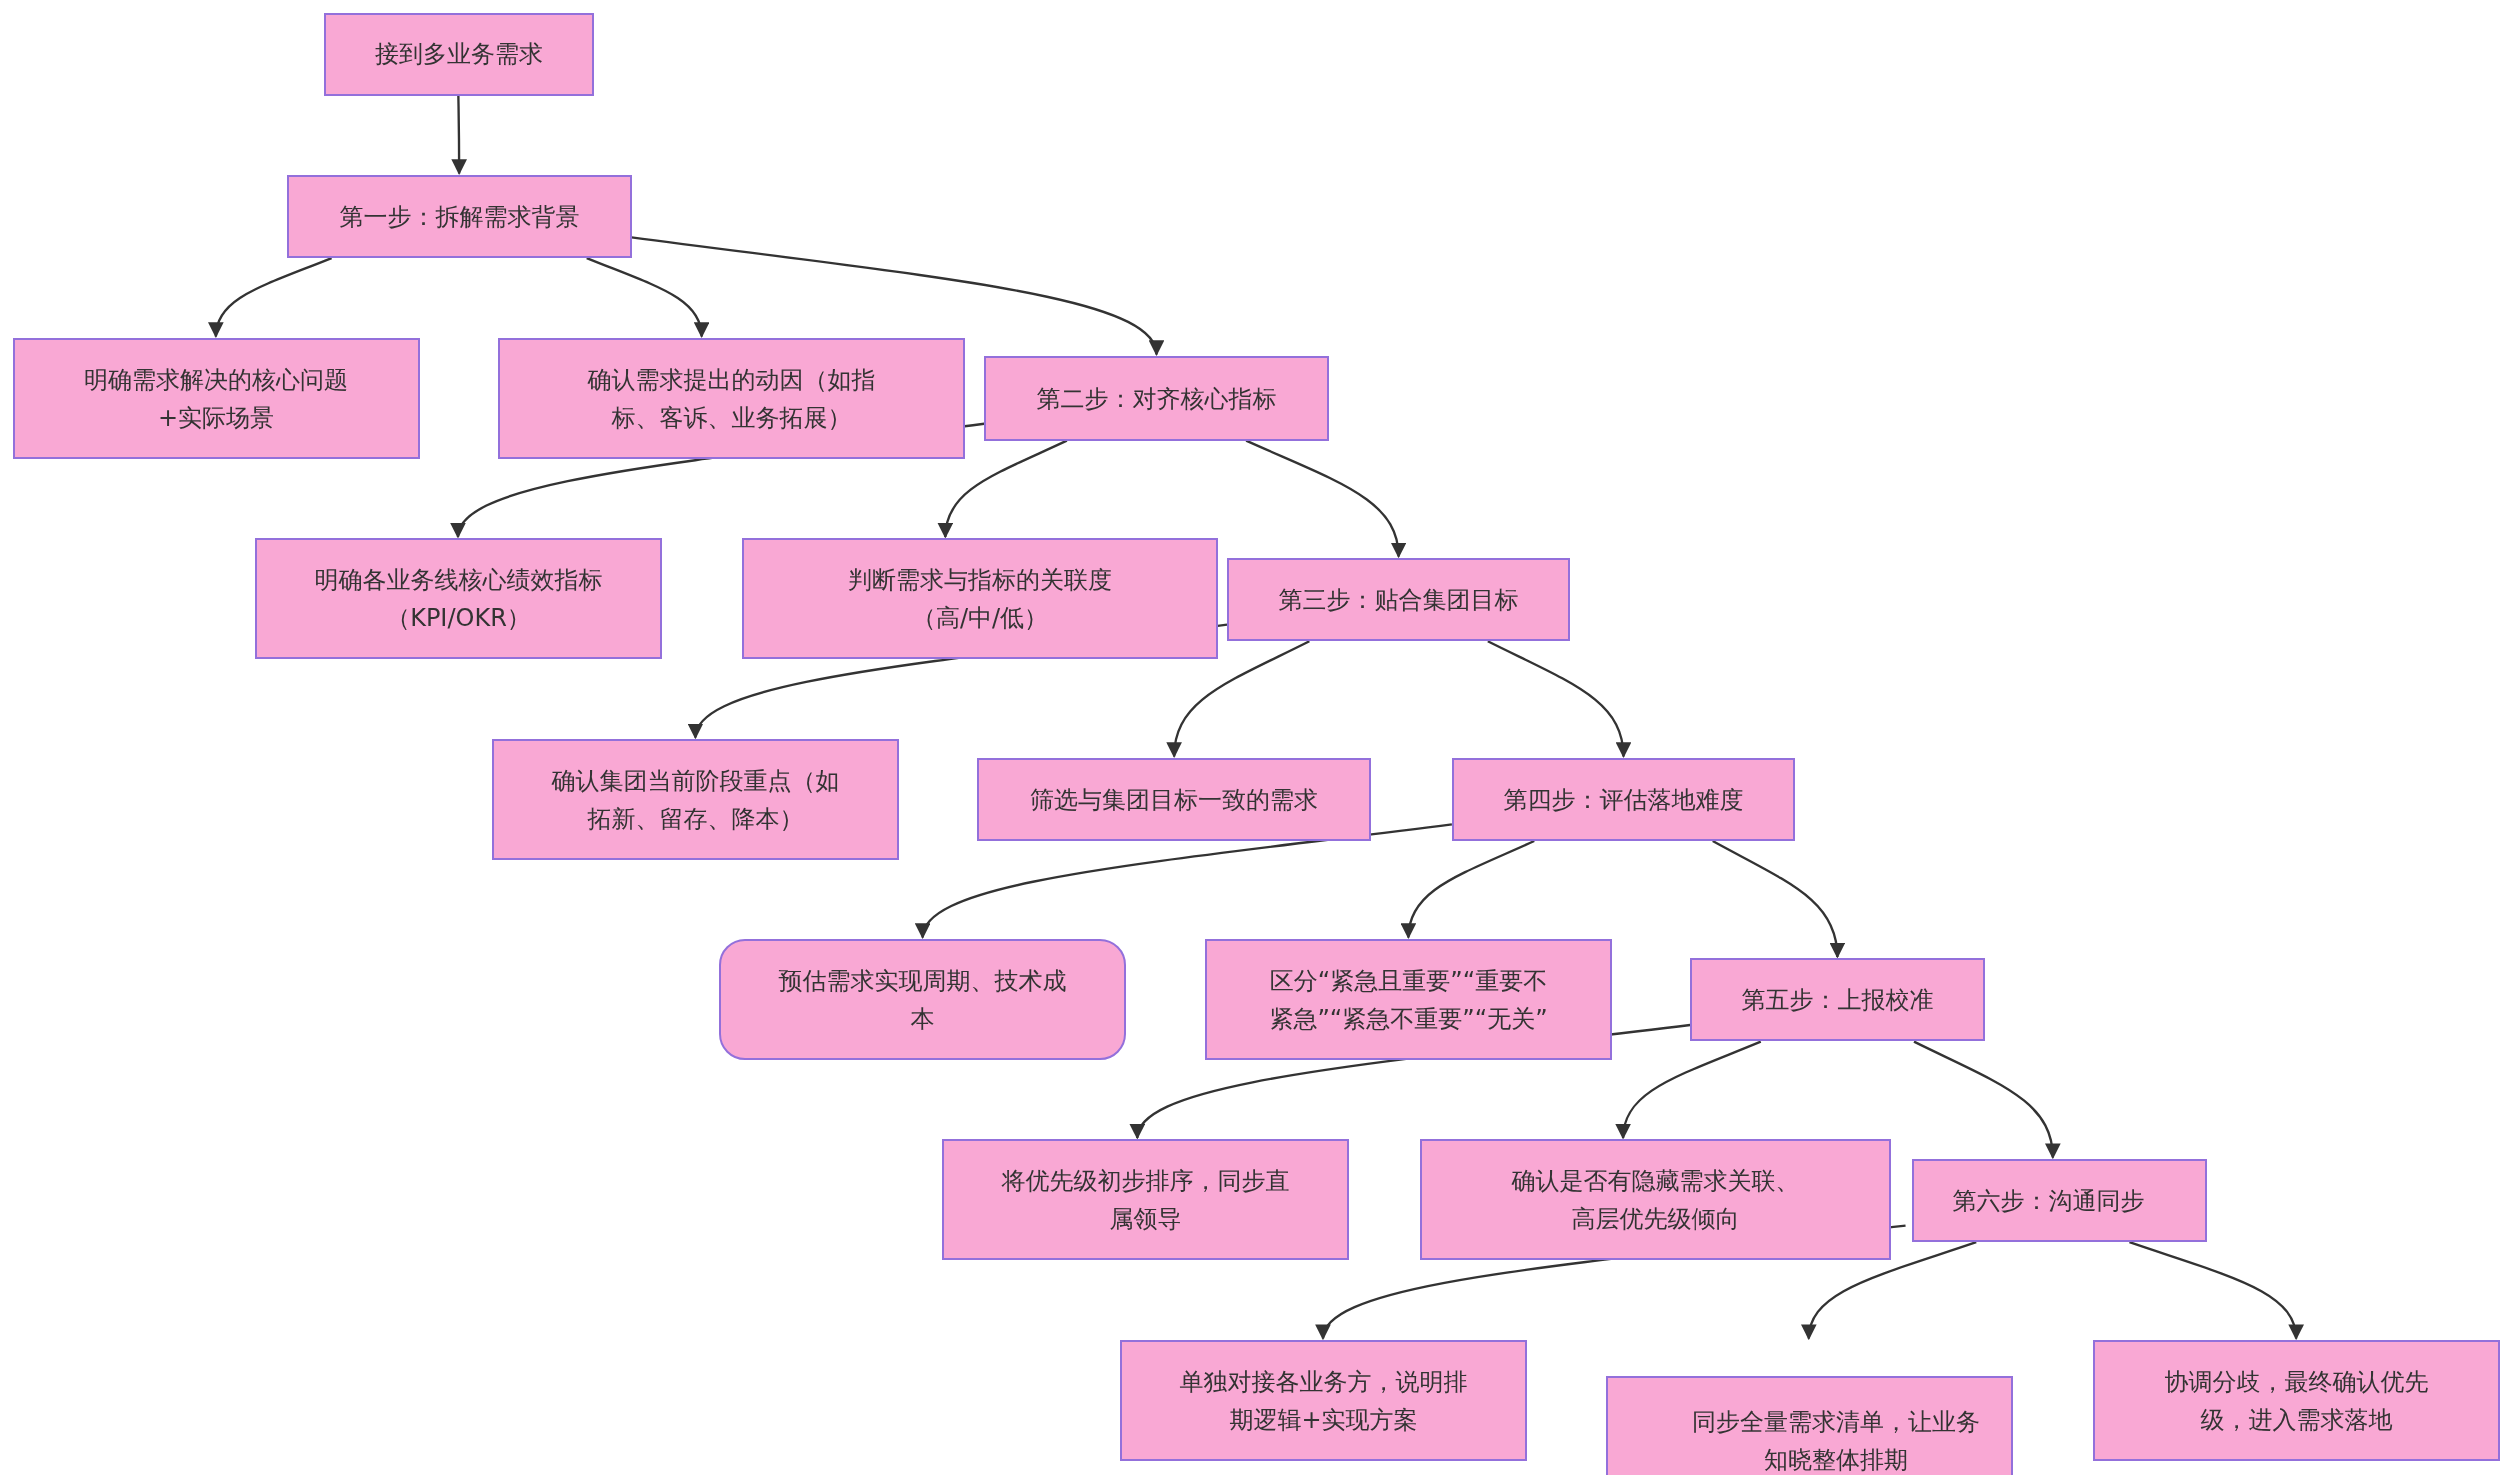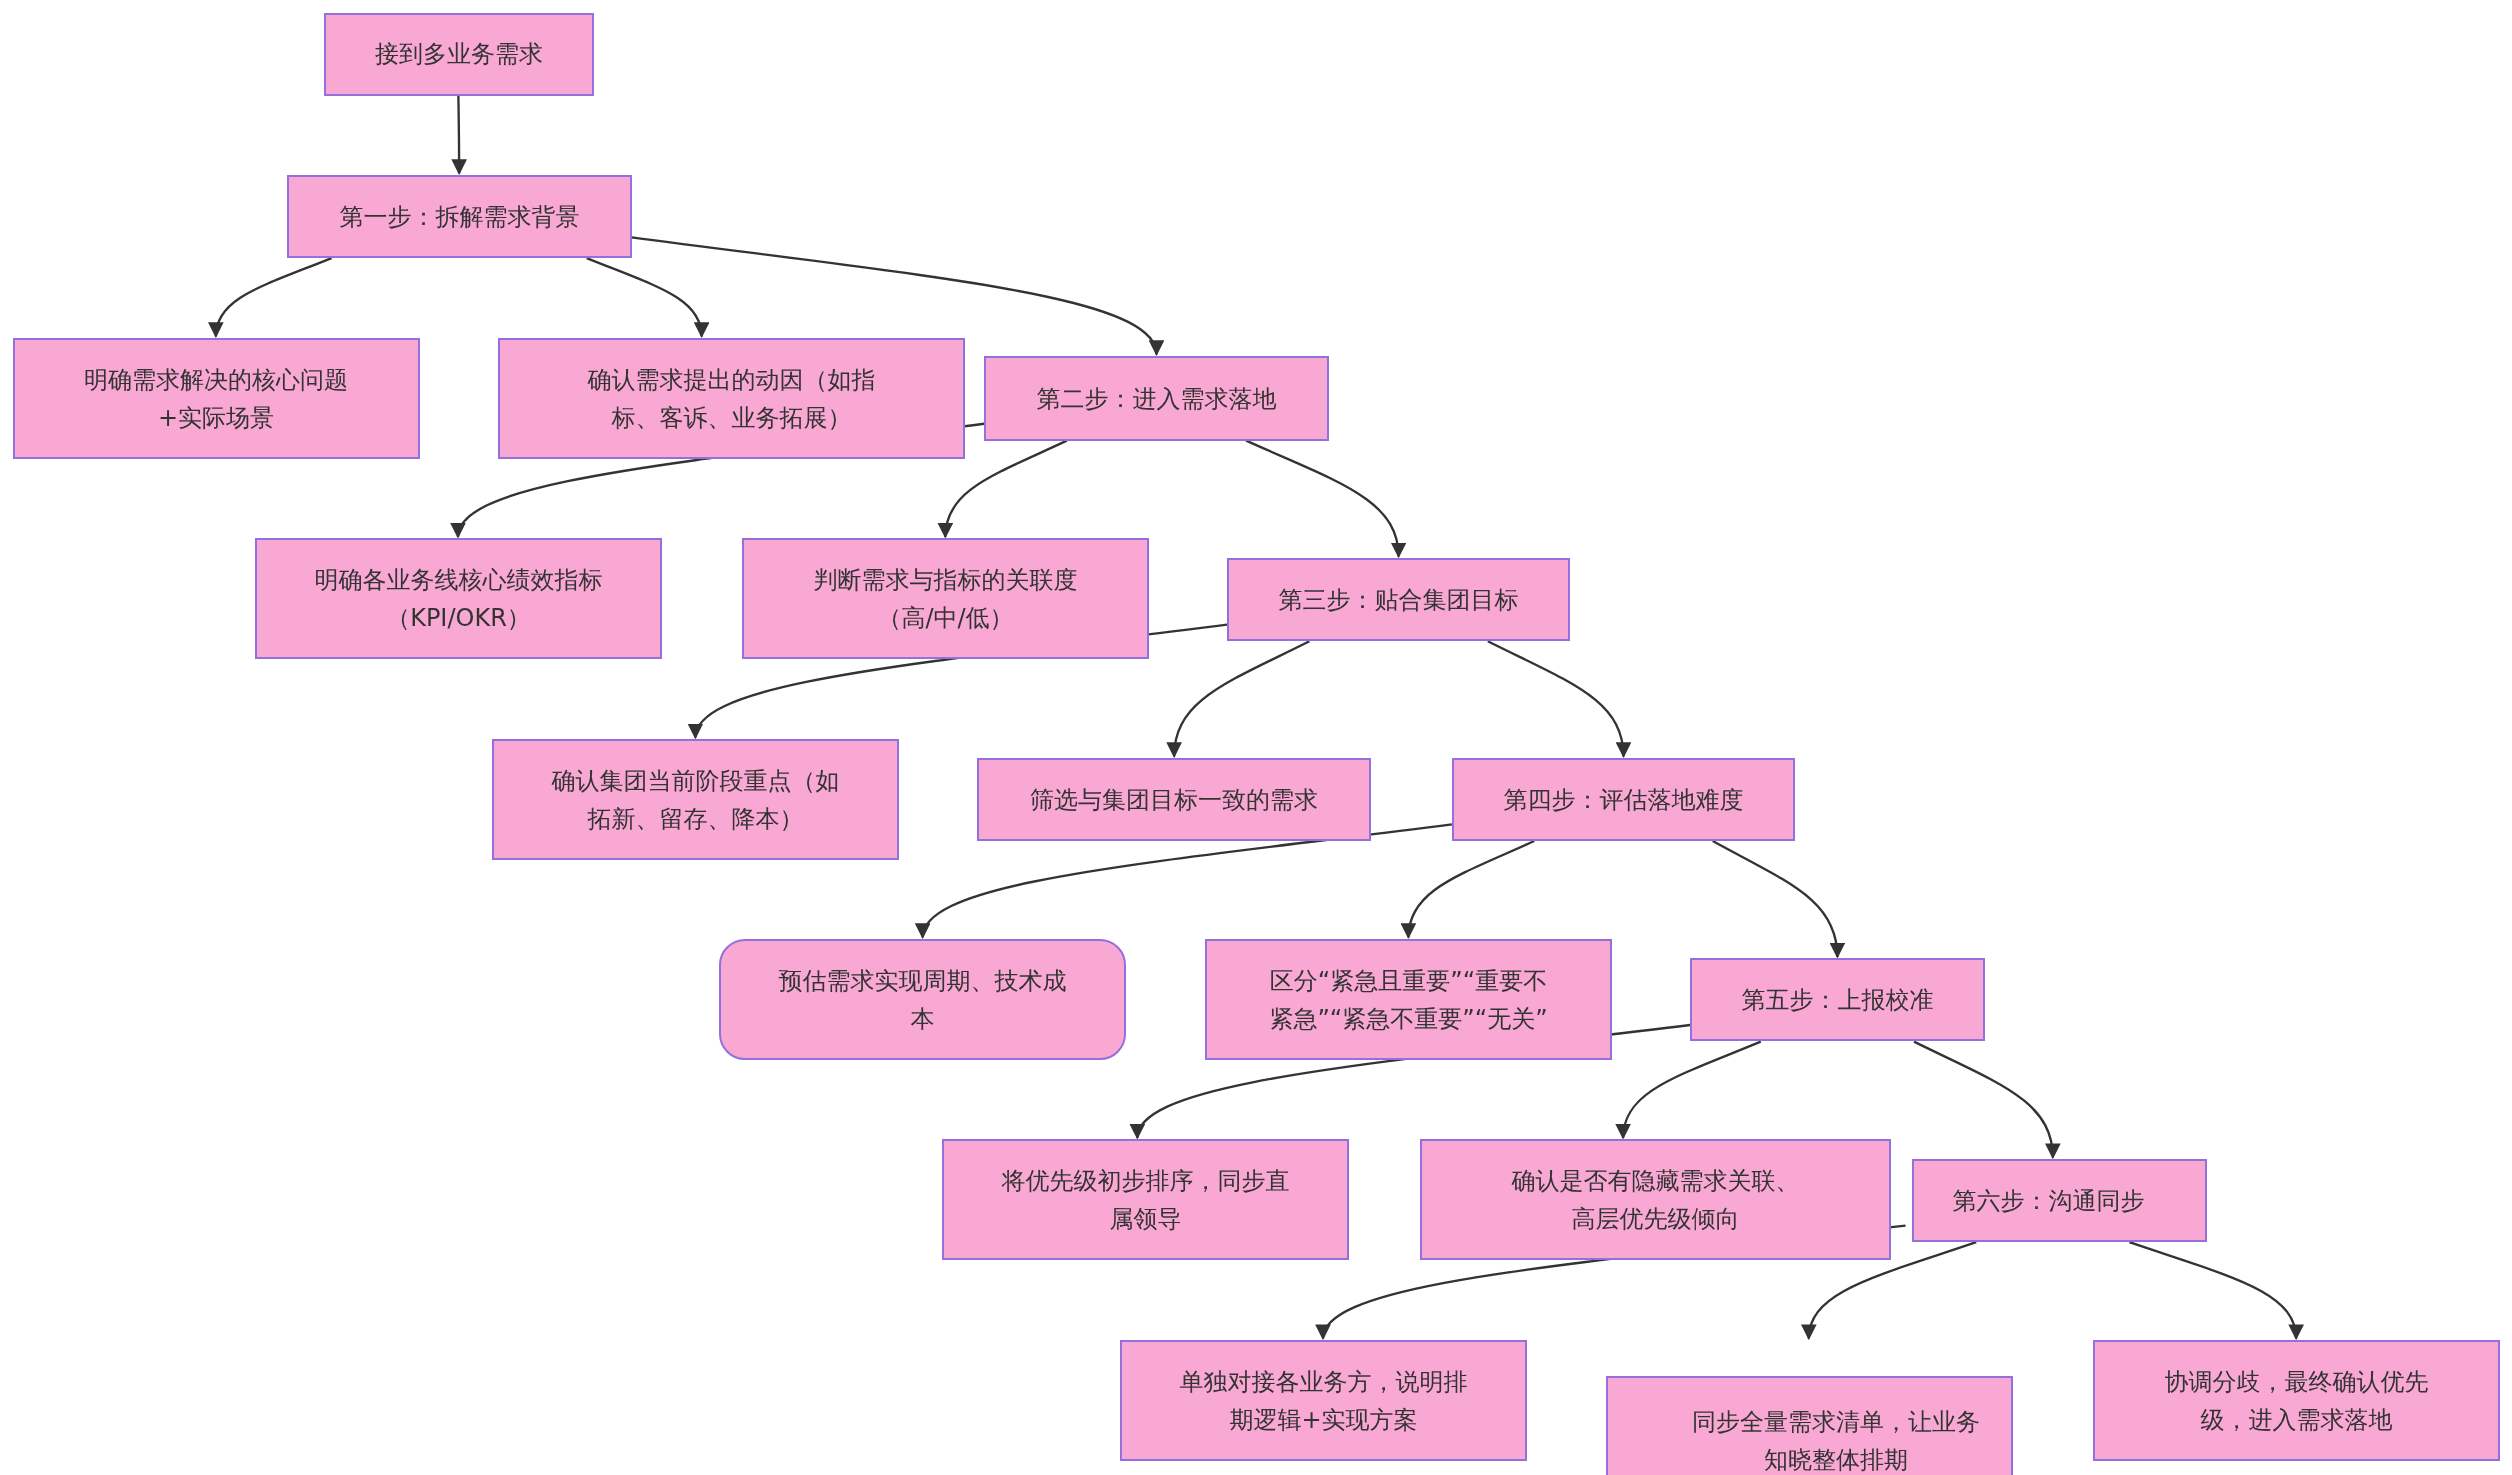--- a/index.html
+++ b/index.html
@@ -61,30 +61,30 @@
     </div>
   </div>
 <div id="n3" class="node" style="left: 498px; top: 338px; width: 467px; height: 121px;">
     <div>
       <span>确认需求提出的动因（如指</span>
       <span>标、客诉、业务拓展）</span>
     </div>
   </div>
 <div id="n4" class="node" style="left: 984px; top: 356px; width: 345px; height: 85px;">
     <div>
-      <span>第二步：进入需求落地</span>
+      <span>第二步：对齐核心指标</span>
     </div>
   </div>
 <div id="n5" class="node" style="left: 255px; top: 538px; width: 407px; height: 121px;">
     <div>
       <span>明确各业务线核心绩效指标</span>
       <span>（KPI/OKR）</span>
     </div>
   </div>
-<div id="n6" class="node" style="left: 742px; top: 538px; width: 407px; height: 121px;">
+<div id="n6" class="node" style="left: 742px; top: 538px; width: 476px; height: 121px;">
     <div>
       <span>判断需求与指标的关联度</span>
       <span>（高/中/低）</span>
     </div>
   </div>
 <div id="n7" class="node" style="left: 1227px; top: 558px; width: 343px; height: 83px;">
     <div>
       <span>第三步：贴合集团目标</span>
     </div>
   </div>

